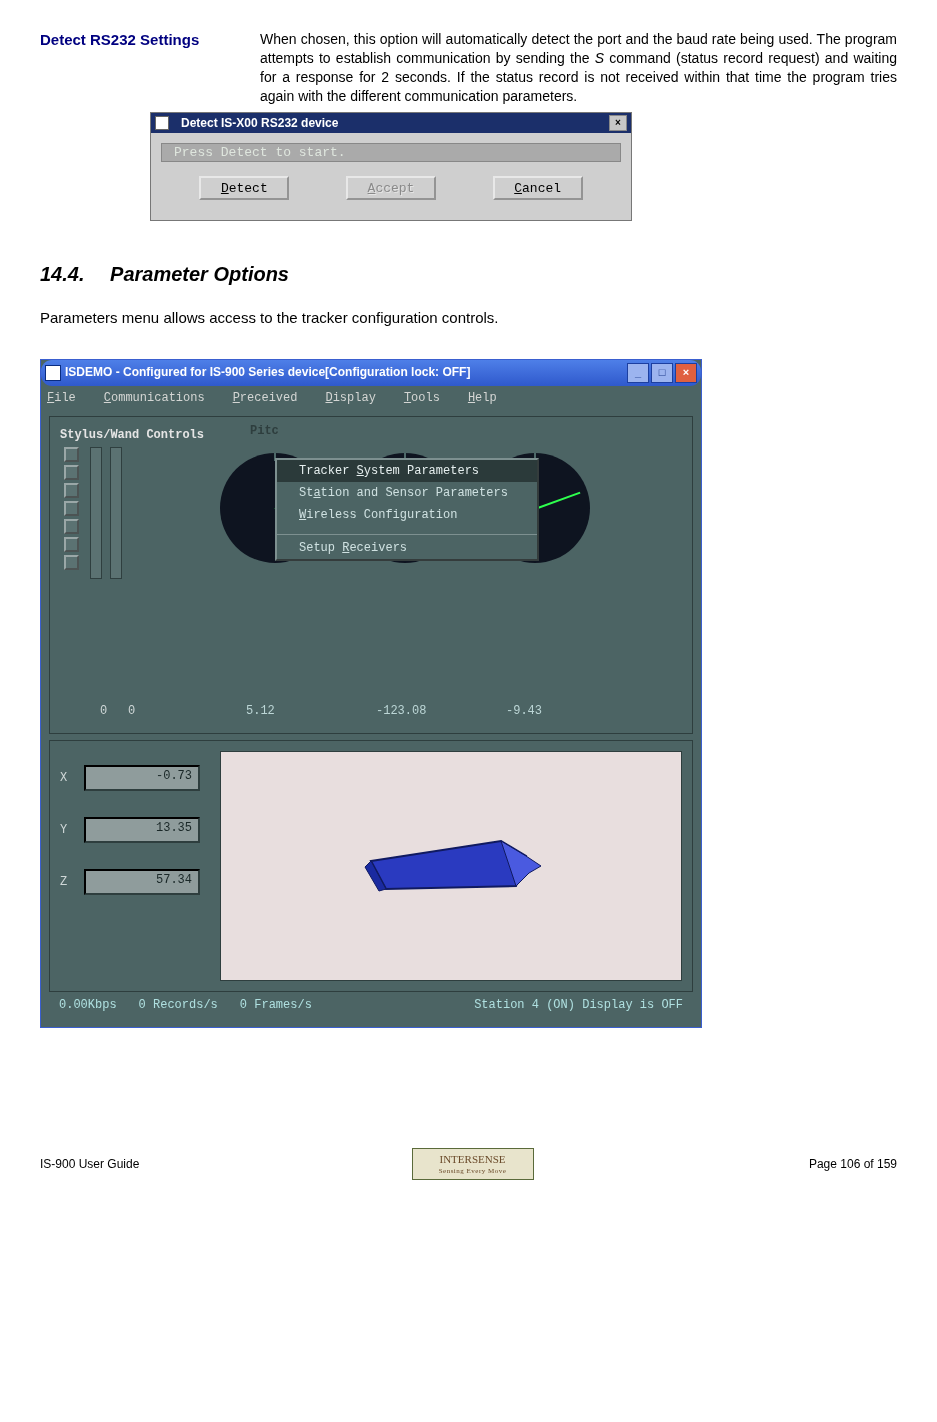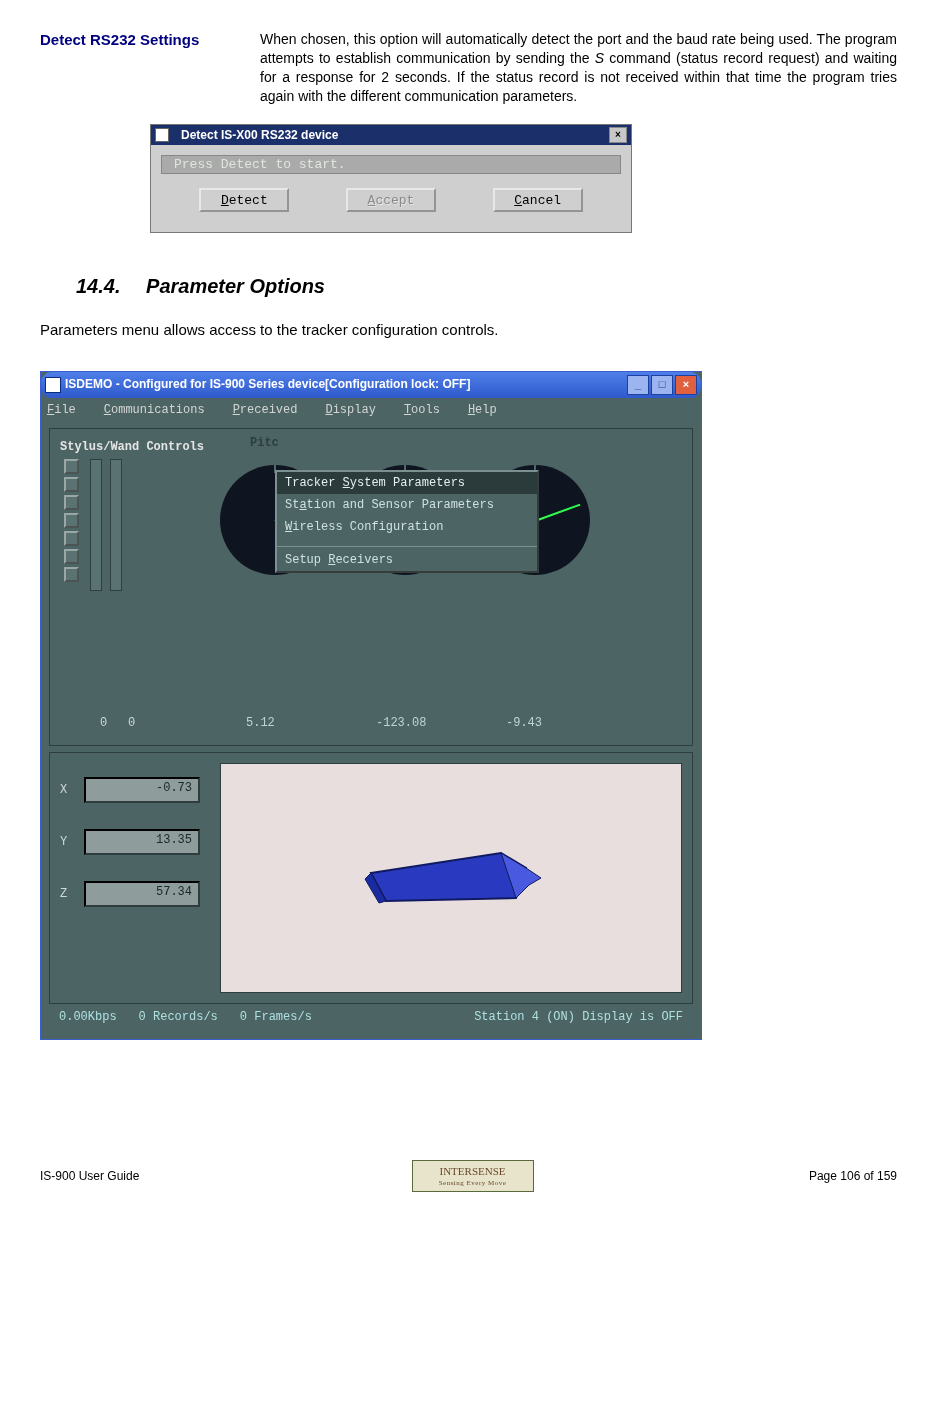--- a/index.html
+++ b/index.html
@@ -12,38 +12,38 @@
     line-height: 1.35;
   }
   .sec-title {
     color: #000080;
     font-weight: bold;
     font-size: 15px;
   }
   .intro-row {
     display: flex;
     gap: 20px;
-    margin-bottom: 18px;
+    margin-bottom: 6px;
   }
   .intro-label {
     flex: 0 0 200px;
   }
   .intro-text {
     flex: 1;
     text-align: justify;
   }
   .italic { font-style: italic; }
   .heading {
     font-family: Arial, sans-serif;
     font-size: 20px;
     font-style: italic;
     font-weight: bold;
     margin: 40px 0 20px 0;
   }
-  .heading .num { margin-right: 20px; margin-left: 36px; }
+  .heading .num { margin-right: 20px; }
   .para { margin: 10px 0 30px 0; font-size: 15px; }
   
   .dlg1 {
     width: 480px;
     margin-left: 110px;
     border: 1px solid #777;
     background: #cfcfcf;
     font-family: "Courier New", monospace;
     font-size: 13px;
   }
@@ -141,21 +141,21 @@
   }
   .dial .needle {
     position:absolute; left:55px; top:55px; width:48px; height:2px; background:#2eff4e;
     transform-origin: 0 50%;
   }
   .dropdown {
     position:absolute; left:234px; top:48px; width:260px;
     background:#4c6464; border:2px outset #7d9090; z-index:5;
     color:#cfe1e1;
   }
-  .dropdown .item { padding:3px 8px; }
+  .dropdown .item { padding:3px 22px; }
   .dropdown .item.sel { background:#2b3a3a; color:#e6efef; }
   .dropdown .item.last { border-top:1px solid #7d9090; margin-top:8px; padding-top:5px; }
   .dropdown .u { text-decoration: underline; }
   .bars {
     position:absolute; left:40px; top:30px; display:flex; gap:8px;
   }
   .bar { width:10px; height:130px; border:1px solid #2f3f3f; background:#5b7272; }
   .zero-row { margin-top:140px; margin-left:40px; color:#cfd7d7; font-size:12px; display:flex; }
   .zero-row .z0 { width:28px; }
   .zero-row .gap1 { width:90px; }

